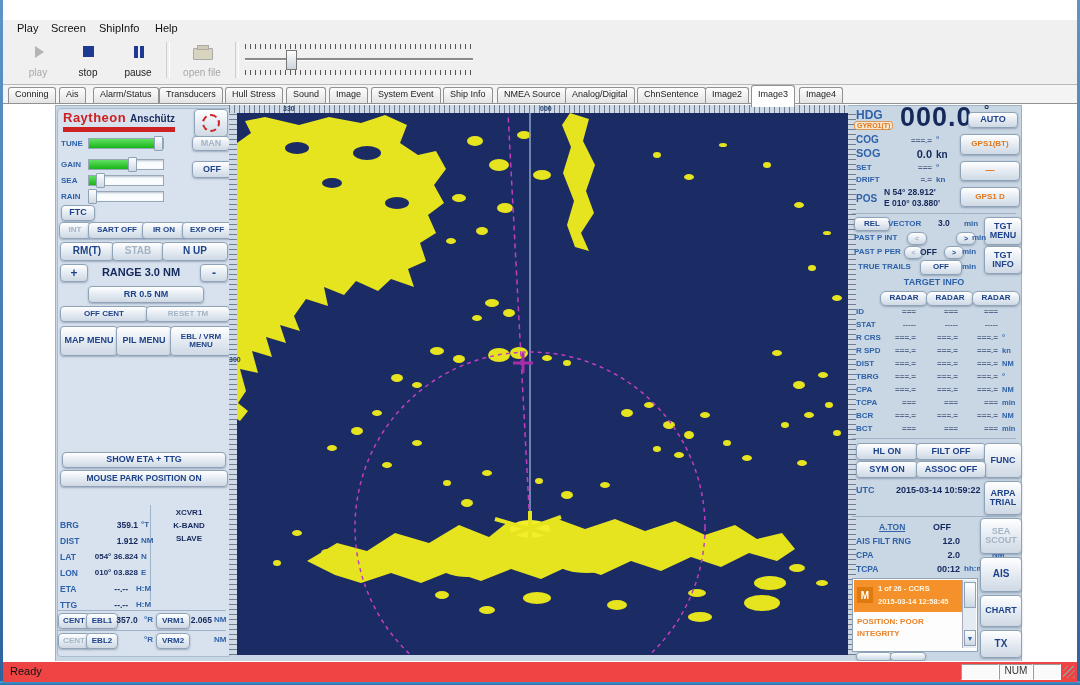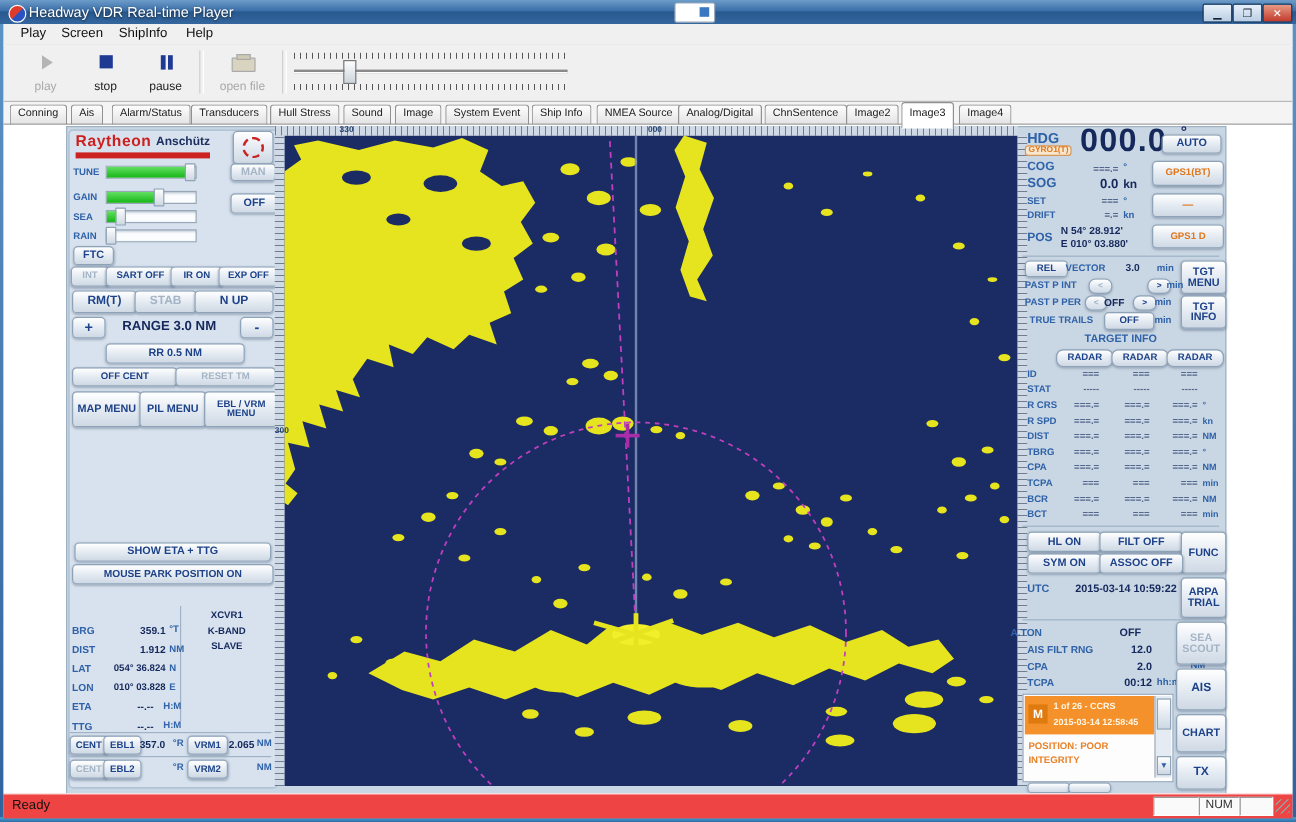--- a/index.html
+++ b/index.html
@@ -82,30 +82,20 @@
 </style>
 </head>
 <body>
 
 <div id="stage">
 
   <div class="wb abs" style="left:0;top:0;width:3px;height:685px;"></div>
   <div class="wb abs" style="left:1077px;top:0;width:3px;height:685px;"></div>
   <div class="abs" style="left:0;top:681px;width:1080px;height:4px;background:linear-gradient(180deg,#49a2d6,#2c6ea8);"></div>
 
-  <div id="titlebar" class="abs">
-    <div class="abs" style="left:7px;top:4px;width:13px;height:13px;border-radius:50%;background:linear-gradient(135deg,#e03a2a 48%,#2a52c0 52%);border:1px solid #fff;"></div>
-    <span class="ttl">Headway VDR Real-time Player</span>
-    <div class="abs" style="left:562px;top:2px;width:32px;height:15px;background:#fff;border:1px solid #9ab;border-radius:2px;">
-      <div class="abs" style="left:20px;top:3px;width:8px;height:8px;background:#3a78c0;"></div>
-    </div>
-    <div class="winbtn" style="left:1002px;">▁</div>
-    <div class="winbtn" style="left:1027px;">❐</div>
-    <div class="winbtn close" style="left:1052px;">✕</div>
-  </div>
 
   <div id="menubar" class="abs">
     <span class="menuitem" style="left:10px;">Play</span>
     <span class="menuitem" style="left:44px;">Screen</span>
     <span class="menuitem" style="left:92px;">ShipInfo</span>
     <span class="menuitem" style="left:148px;">Help</span>
   </div>
 
   <div id="toolbar" class="abs">
     <div class="tbtn dis" style="left:8px;">
@@ -501,21 +491,21 @@
   <div class="btn" style="left:856px;top:443px;width:56px;height:15px;">HL ON</div>
   <div class="btn" style="left:916px;top:443px;width:64px;height:15px;">FILT OFF</div>
   <div class="btn" style="left:984px;top:443px;width:32px;height:33px;font-size:9px;">FUNC</div>
   <div class="btn" style="left:856px;top:461px;width:56px;height:15px;">SYM ON</div>
   <div class="btn" style="left:916px;top:461px;width:64px;height:15px;">ASSOC OFF</div>
   <span class="lab" style="left:856px;top:485px;font-size:9px;">UTC</span>
   <span class="val" style="left:896px;top:485px;font-size:9px;">2015-03-14 10:59:22</span>
   <div class="btn" style="left:984px;top:481px;width:32px;height:32px;">ARPA TRIAL</div>
   <div class="divider" style="left:852px;top:516px;width:164px;height:1px;"></div>
 
-  <span class="lab" style="left:842px;top:522px;font-size:8.5px;">A.TON</span>
+  <span class="lab" style="left:879px;top:522px;font-size:8.5px;text-decoration:underline;">A.TON</span>
   <span class="val" style="left:924px;top:522px;width:36px;text-align:center;font-size:9px;">OFF</span>
   <span class="lab" style="left:856px;top:536px;font-size:8.5px;">AIS FILT RNG</span>
   <span class="val" style="left:924px;top:536px;width:36px;text-align:right;font-size:9px;">12.0</span>
   <span class="unit" style="left:992px;top:536px;">NM</span>
   <span class="lab" style="left:856px;top:550px;font-size:8.5px;">CPA</span>
   <span class="val" style="left:924px;top:550px;width:36px;text-align:right;font-size:9px;">2.0</span>
   <span class="unit" style="left:992px;top:550px;">NM</span>
   <span class="lab" style="left:856px;top:564px;font-size:8.5px;">TCPA</span>
   <span class="val" style="left:916px;top:564px;width:44px;text-align:right;font-size:9px;">00:12</span>
   <span class="unit" style="left:964px;top:564px;">hh:mm</span>

